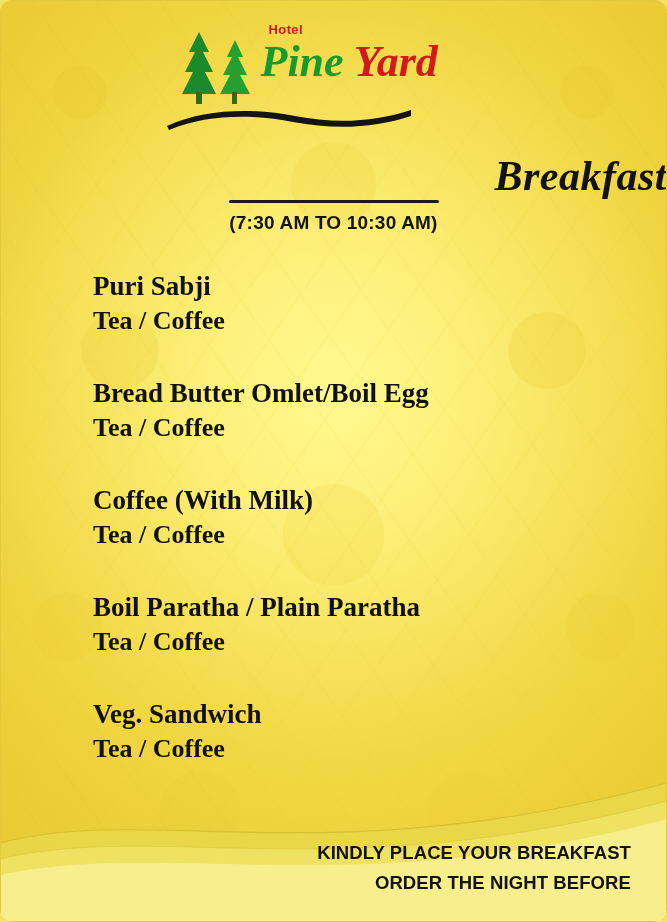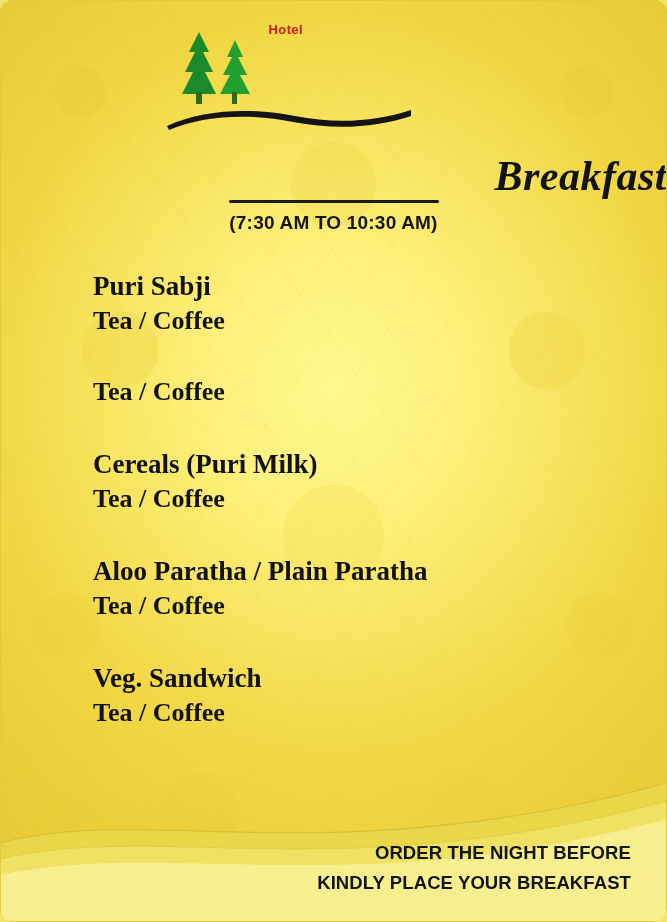--- a/index.html
+++ b/index.html
@@ -161,61 +161,66 @@
         </g>
         <rect x="27" y="64" width="6" height="12" fill="#2c6b18"></rect>
         <g fill="#23a02f">
           <path d="M66 12 L74 29 L69 29 L78 47 L71 47 L81 66 L51 66 L61 47 L54 47 L63 29 L58 29 Z"></path>
         </g>
         <rect x="63" y="64" width="5" height="12" fill="#2c6b18"></rect>
       </svg>
 
       <div class="logo-text">
         <div class="logo-hotel">Hotel</div>
+        <div class="logo-name">
+          <span class="logo-pine">Pine</span>
+          <span class="logo-yard">Yard</span>
+        </div>
       </div>
 
       <svg class="logo-swoosh" viewBox="0 0 250 24">
         <path d="M2 20 C 40 2, 90 2, 130 10 C 170 18, 210 16, 246 4 L246 10 C 210 22, 170 24, 128 16 C 88 8, 42 8, 4 24 Z" fill="#141414"></path>
       </svg>
     </div>
   </div>
 
   <div class="title">Breakfast</div>
   <div class="title-underline"></div>
   <div class="subtitle">(7:30 AM TO 10:30 AM)</div>
 
   <div class="items">
     <div class="item">
       <div class="item-name">Puri Sabji</div>
       <div class="item-drink">Tea / Coffee</div>
     </div>
     <div class="item">
-      <div class="item-drink">Tea / Coffee</div>
-    </div>
-    <div class="item">
-      <div class="item-name">Cereals (Puri Milk)</div>
-      <div class="item-drink">Tea / Coffee</div>
-    </div>
-    <div class="item">
-      <div class="item-name">Aloo Paratha / Plain Paratha</div>
+      <div class="item-name">Bread Butter Omlet/Boil Egg</div>
+      <div class="item-drink">Tea / Coffee</div>
+    </div>
+    <div class="item">
+      <div class="item-name">Coffee (With Milk)</div>
+      <div class="item-drink">Tea / Coffee</div>
+    </div>
+    <div class="item">
+      <div class="item-name">Boil Paratha / Plain Paratha</div>
       <div class="item-drink">Tea / Coffee</div>
     </div>
     <div class="item">
       <div class="item-name">Veg. Sandwich</div>
       <div class="item-drink">Tea / Coffee</div>
     </div>
   </div>
 
   <svg class="wave" viewBox="0 0 667 175" preserveAspectRatio="none">
     <path d="M0,96 C150,56 330,128 667,36 L667,175 L0,175 Z" fill="#e9d84b" opacity="0.85"></path>
     <path d="M0,112 C160,74 340,142 667,54 L667,175 L0,175 Z" fill="#f0e265" opacity="0.9"></path>
     <path d="M0,128 C170,92 350,156 667,72 L667,175 L0,175 Z" fill="#f7ef8e"></path>
     <path d="M0,96 C150,56 330,128 667,36" fill="none" stroke="#cbb72f" stroke-width="1.2" opacity=".7"></path>
     <path d="M0,112 C160,74 340,142 667,54" fill="none" stroke="#d8c53a" stroke-width="1" opacity=".6"></path>
   </svg>
 
   <div class="footer-note">
+    <div>KINDLY PLACE YOUR BREAKFAST</div>
     <div>ORDER THE NIGHT BEFORE</div>
-    <div>KINDLY PLACE YOUR BREAKFAST</div>
   </div>
 
   <div class="border-frame"></div>
 </div>
 
 </body></html>

